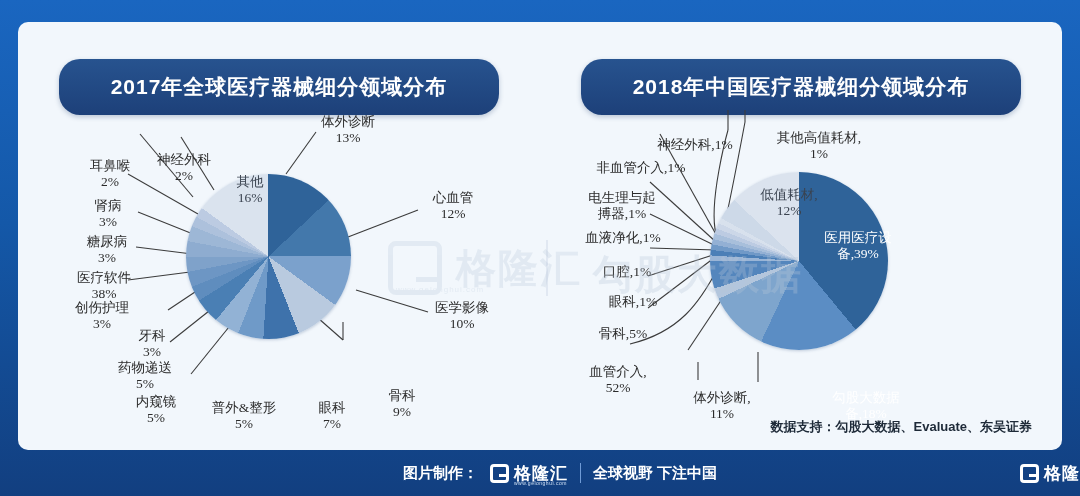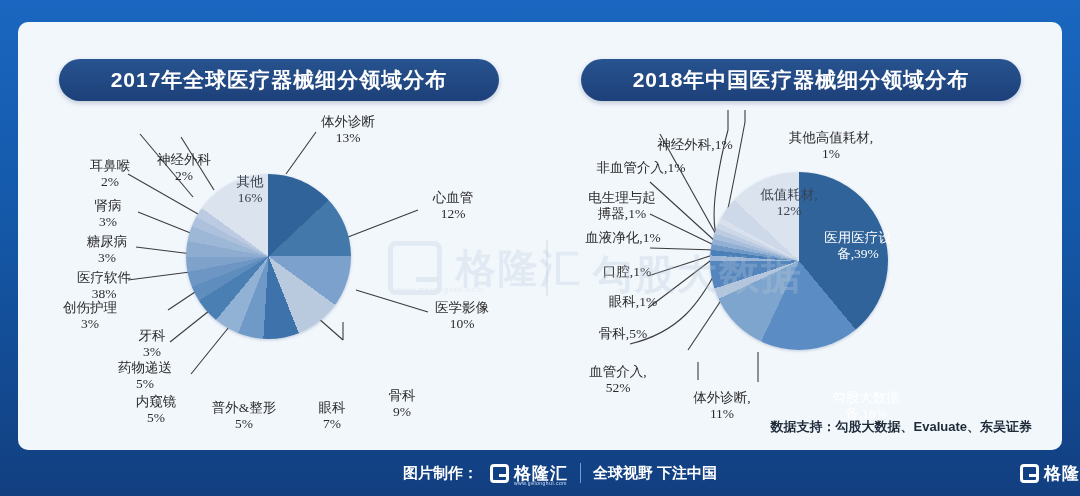--- a/index.html
+++ b/index.html
@@ -15,21 +15,21 @@
   #card{position:absolute;left:18px;top:22px;width:1044px;height:428px;
     background:#f2f7fc;border-radius:10px;overflow:hidden;}
 
   
   .panel{position:absolute;top:0;height:428px;}
   #panel-left{left:0;width:522px;}
   #panel-right{left:522px;width:522px;}
 
   .panel-title{
     position:absolute;top:37px;left:50%;transform:translateX(-50%);
-    width:440px;height:42px;border-radius:21px;
+    width:440px;height:56px;border-radius:21px;
     background:linear-gradient(180deg,#27538f 0%,#1d4079 100%);
     color:#ffffff;font-size:21px;font-weight:bold;
     font-family:"Liberation Sans","DejaVu Sans",sans-serif;
     display:flex;align-items:center;justify-content:center;
     letter-spacing:1px;
     box-shadow:0 2px 5px rgba(20,50,100,.25);
   }
 
   .pie-wrap{position:absolute;}
   .pie{position:absolute;border-radius:50%;
@@ -140,21 +140,21 @@
       <div class="lbl" style="left:62px;top:136px;width:60px;">耳鼻喉
 2%</div>
       <div class="lbl" style="left:128px;top:130px;width:76px;">神经外科
 2%</div>
       <div class="lbl" style="left:62px;top:176px;width:56px;">肾病
 3%</div>
       <div class="lbl" style="left:58px;top:212px;width:62px;">糖尿病
 3%</div>
       <div class="lbl" style="left:48px;top:248px;width:76px;">医疗软件
 38%</div>
-      <div class="lbl" style="left:34px;top:278px;width:76px;">创伤护理
+      <div class="lbl" style="left:46px;top:278px;width:76px;">创伤护理
 3%</div>
       <div class="lbl" style="left:108px;top:306px;width:52px;">牙科
 3%</div>
       <div class="lbl" style="left:90px;top:338px;width:74px;">药物递送
 5%</div>
       <div class="lbl" style="left:105px;top:372px;width:66px;">内窥镜
 5%</div>
       <div class="lbl" style="left:180px;top:378px;width:92px;">普外&amp;整形
 5%</div>
       <div class="lbl" style="left:288px;top:378px;width:52px;">眼科
@@ -223,21 +223,21 @@
       <div class="lbl" style="left:32px;top:342px;width:92px;">血管介入,
 52%</div>
       <div class="lbl" style="left:138px;top:368px;width:88px;">体外诊断,
 11%</div>
       <div class="lbl white" style="left:276px;top:368px;width:100px;">勾股大数据
 备,18%</div>
       <div class="lbl white" style="left:268px;top:208px;width:100px;">医用医疗设
 备,39%</div>
       <div class="lbl in" style="left:206px;top:165px;width:86px;">低值耗材,
 12%</div>
-      <div class="lbl" style="left:232px;top:108px;width:118px;">其他高值耗材,
+      <div class="lbl" style="left:220px;top:108px;width:118px;">其他高值耗材,
 1%</div>
     </div>
 
     <div id="wm">
       <div class="gmark"></div>
       <div class="wtext">格隆汇</div>
       <div class="wurl">www.gelonghui.com</div>
     </div>
     <div id="wm-divider"></div>
     <div id="wm2">勾股大数据</div>

